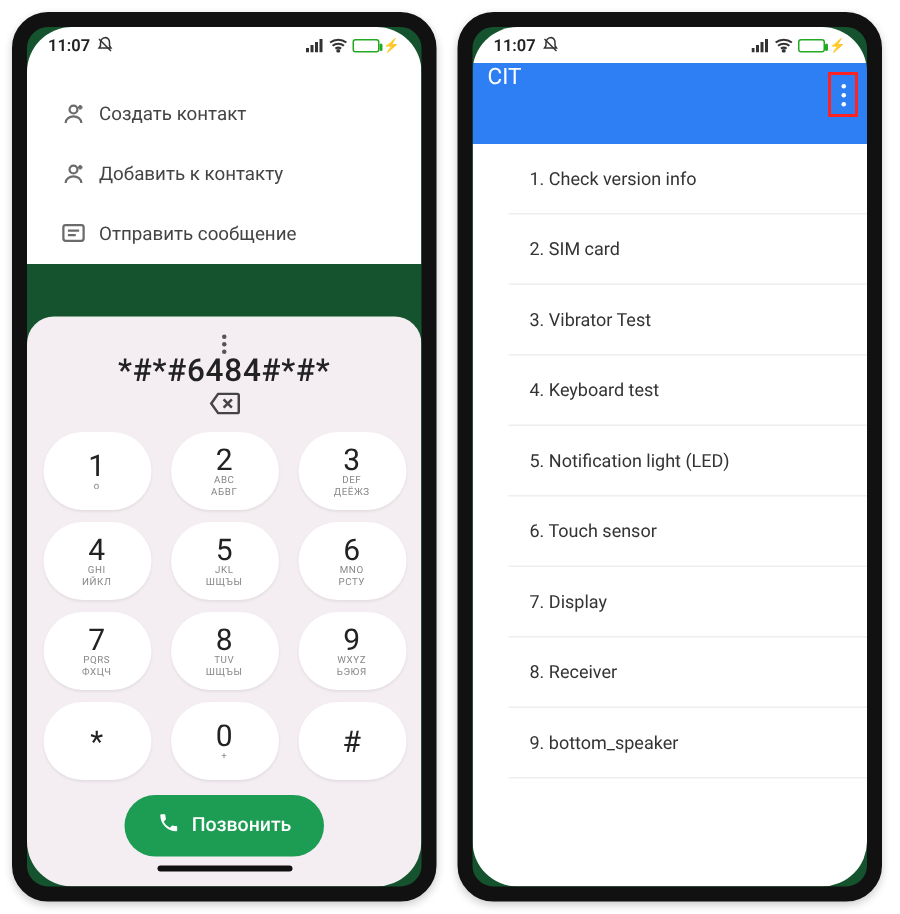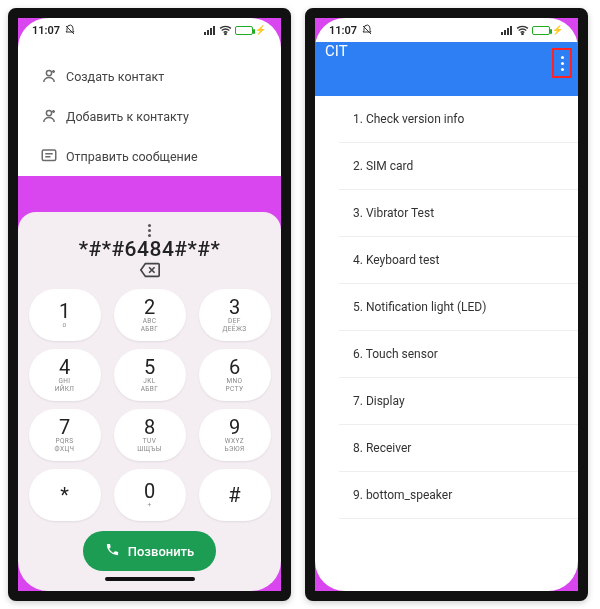--- a/index.html
+++ b/index.html
@@ -9,22 +9,22 @@
     background: #fff;
     font-family: -apple-system, Roboto, Arial, sans-serif;
     display: flex;
     gap: 14px;
     padding: 8px;
   }
   .phone {
     width: 283px;
     height: 593px;
     border: 10px solid #111;
-    border-radius: 8px;
-    background: #d946ef;
+    border-radius: 24px;
+    background: #14532d;
     position: relative;
     overflow: hidden;
     box-shadow: 0 2px 6px rgba(0,0,0,0.2);
   }
   .phone-inner {
     width: 100%;
     height: 100%;
     display: flex;
     flex-direction: column;
     border-radius: 30px;
@@ -247,21 +247,21 @@
 ДЕЁЖЗ</span>
           </div>
         <div class="key">
             <span class="digit">4</span>
             <span class="sub">GHI
 ИЙКЛ</span>
           </div>
         <div class="key">
             <span class="digit">5</span>
             <span class="sub">JKL
-АБВГ</span>
+ШЩЪЫ</span>
           </div>
         <div class="key">
             <span class="digit">6</span>
             <span class="sub">MNO
 РСТУ</span>
           </div>
         <div class="key">
             <span class="digit">7</span>
             <span class="sub">PQRS
 ФХЦЧ</span>

